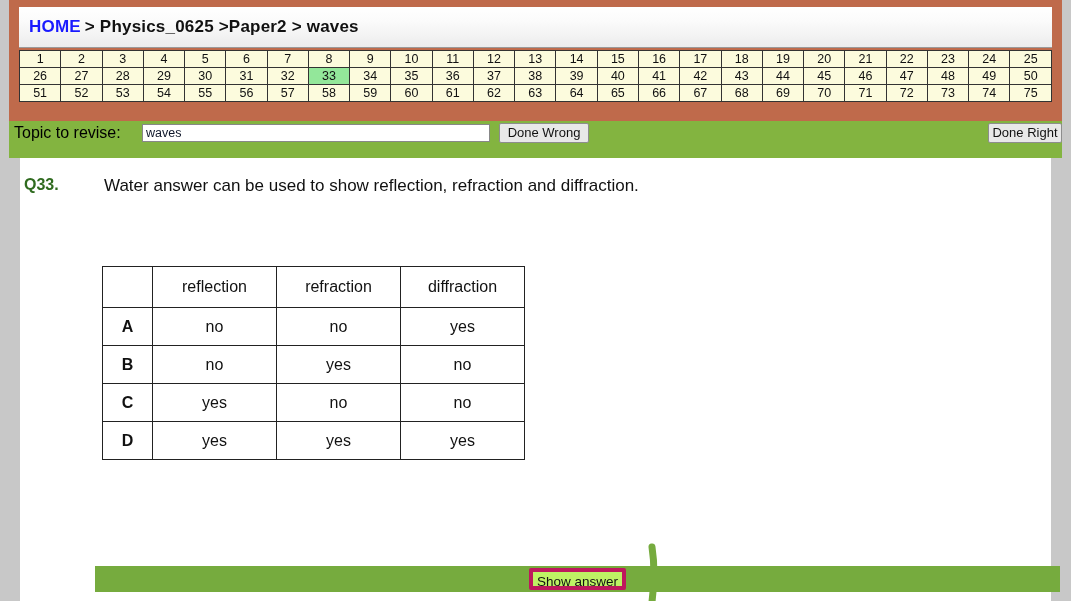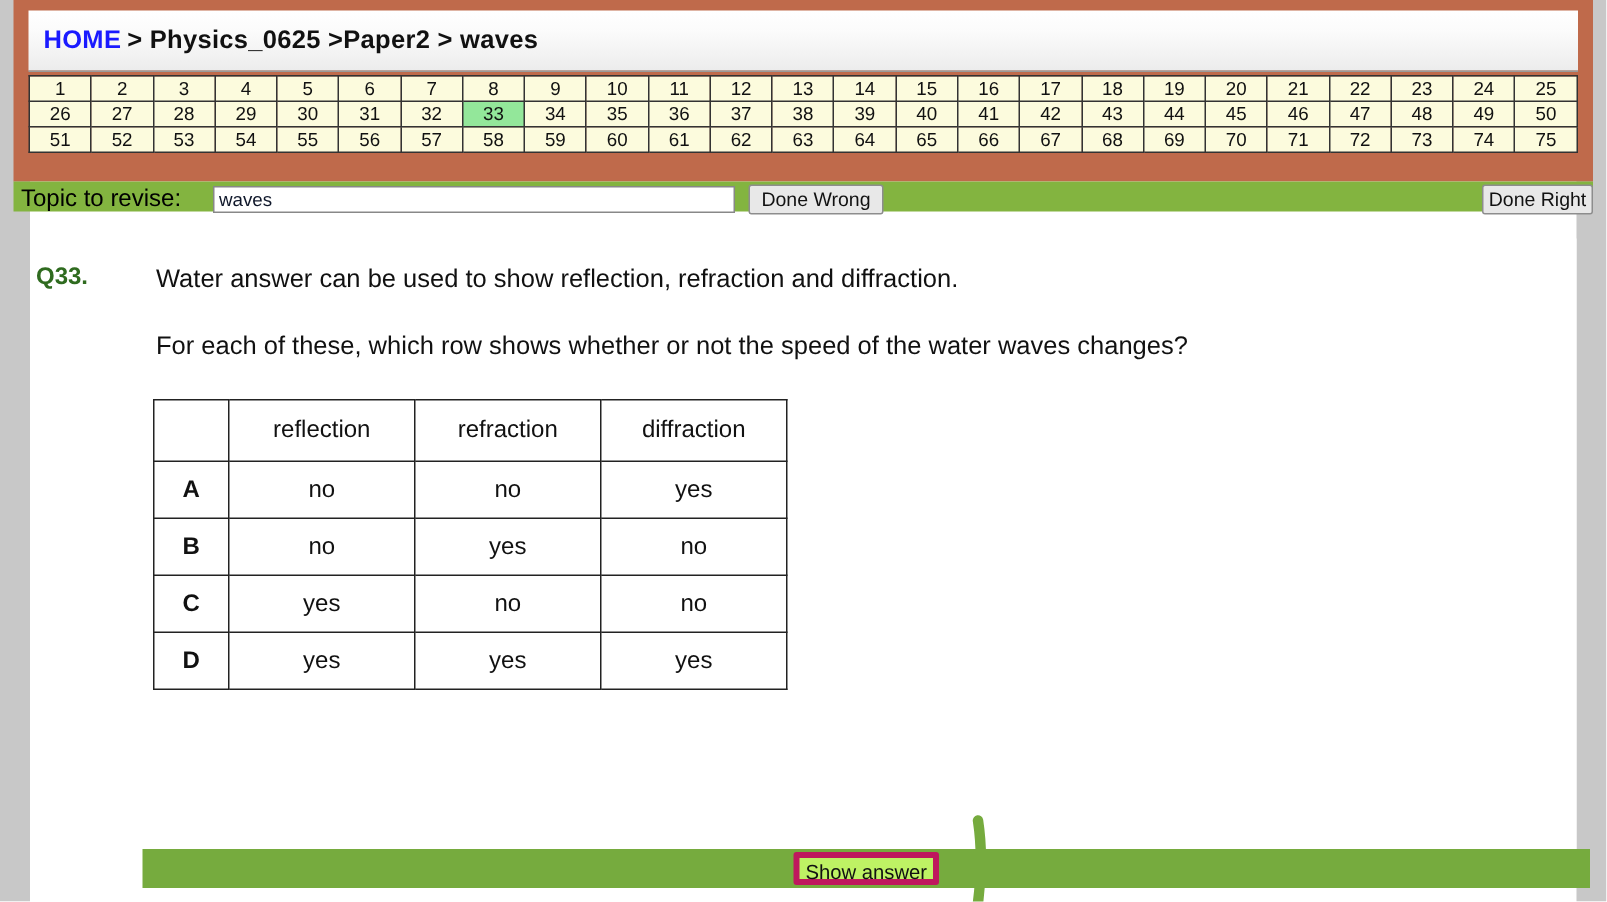--- a/index.html
+++ b/index.html
@@ -100,21 +100,21 @@
   .numgrid td.active {
     background: #93e79a;
   }
 
   
   .topic-row {
     position: absolute;
     left: 9px;
     top: 121px;
     width: 1053px;
-    height: 20px;
+    height: 37px;
     background: #83b440;
   }
   .topic-label {
     position: absolute;
     left: 5px;
     top: 3px;
     font-size: 16px;
     color: #000000;
     white-space: nowrap;
   }
@@ -361,21 +361,20 @@
   <div class="topic-row">
     <span class="topic-label">Topic to revise:</span>
     <input class="topic-input" type="text" value="waves" style="">
     <div class="btn btn-done-wrong">Done Wrong</div>
     <div class="btn btn-done-right">Done Right</div>
   </div>
 
   <div class="content">
     <div class="qnum">Q33.</div>
     <div class="qline qline1">Water answer can be used to show reflection, refraction and diffraction.</div>
-    <div class="qline qline2">For each of these, which row shows whether or not the speed of the water waves changes?</div>
 
     <table class="anstable">
       <thead>
         <tr>
           <td class="corner"></td>
           <th>reflection</th>
           <th>refraction</th>
           <th>diffraction</th>
         </tr>
       </thead>

